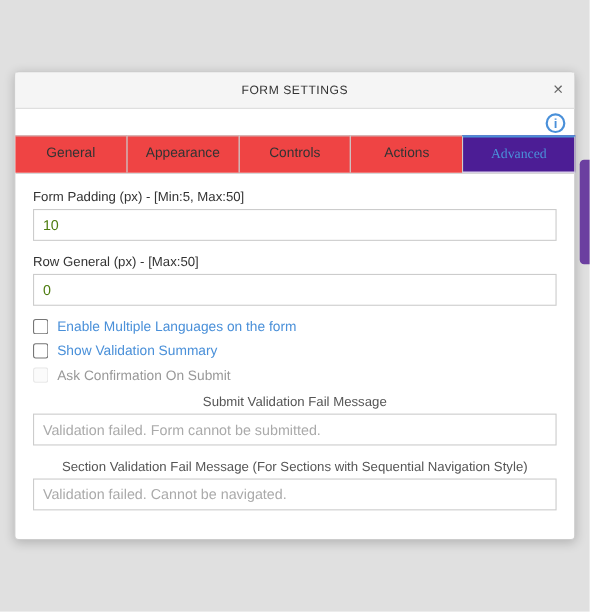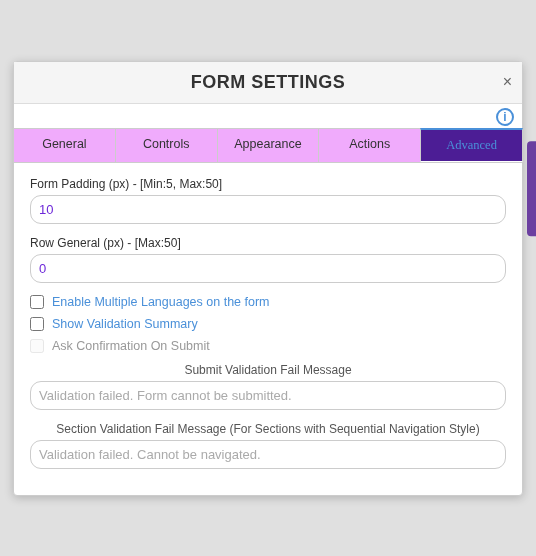--- a/index.html
+++ b/index.html
@@ -25,22 +25,22 @@
     .dialog-header {
       display: flex;
       align-items: center;
       justify-content: center;
       background: #f5f5f5;
       border-bottom: 1px solid #ddd;
       padding: 10px 16px;
       position: relative;
     }
     .dialog-title {
-      font-size: 18px;
-      font-weight: bold;
+      font-size: 11px;
+      font-weight: normal;
       color: #333;
       letter-spacing: 0.5px;
       text-transform: uppercase;
     }
     .close-btn {
       position: absolute;
       right: 10px;
       top: 50%;
       transform: translateY(-50%);
       background: none;
@@ -75,21 +75,21 @@
     }
     .tab {
       flex: 1;
       padding: 8px 4px;
       text-align: center;
       font-size: 12.5px;
       color: #333;
       cursor: pointer;
       border: 1px solid #ccc;
       border-bottom: none;
-      background: #f0abfc;
+      background: #ef4444;
       margin-right: -1px;
     }
     .tab:first-child {
       border-left: none;
     }
     .tab.active {
       background: #4c1d95;
       color: #4a90d9;
       border-top: 2px solid #4a90d9;
       border-bottom: 1px solid #fff;
@@ -107,23 +107,23 @@
     .field-label {
       font-size: 12px;
       color: #333;
       margin-bottom: 4px;
       display: block;
     }
     .field-input {
       width: 100%;
       padding: 6px 8px;
       border: 1px solid #ccc;
-      border-radius: 11px;
+      border-radius: 0;
       font-size: 13px;
-      color: #6d28d9;
+      color: #4d7c0f;
       background: #fff;
     }
     .field-input::placeholder {
       color: #aaa;
     }
     .checkbox-group {
       margin-bottom: 8px;
       display: flex;
       align-items: center;
     }
@@ -189,22 +189,22 @@
       <span class="dialog-title">FORM SETTINGS</span>
       <button class="close-btn">×</button>
     </div>
 
     <div class="info-row">
       <div class="info-icon">i</div>
     </div>
 
     <div class="tabs">
       <div class="tab">General</div>
+      <div class="tab">Appearance</div>
       <div class="tab">Controls</div>
-      <div class="tab">Appearance</div>
       <div class="tab">Actions</div>
       <div class="tab active">Advanced</div>
     </div>
 
     <div class="content">
 
       <div class="field-group">
         <label class="field-label">Form Padding (px) - [Min:5, Max:50]</label>
         <input class="field-input" type="text" value="10" style="">
       </div>

